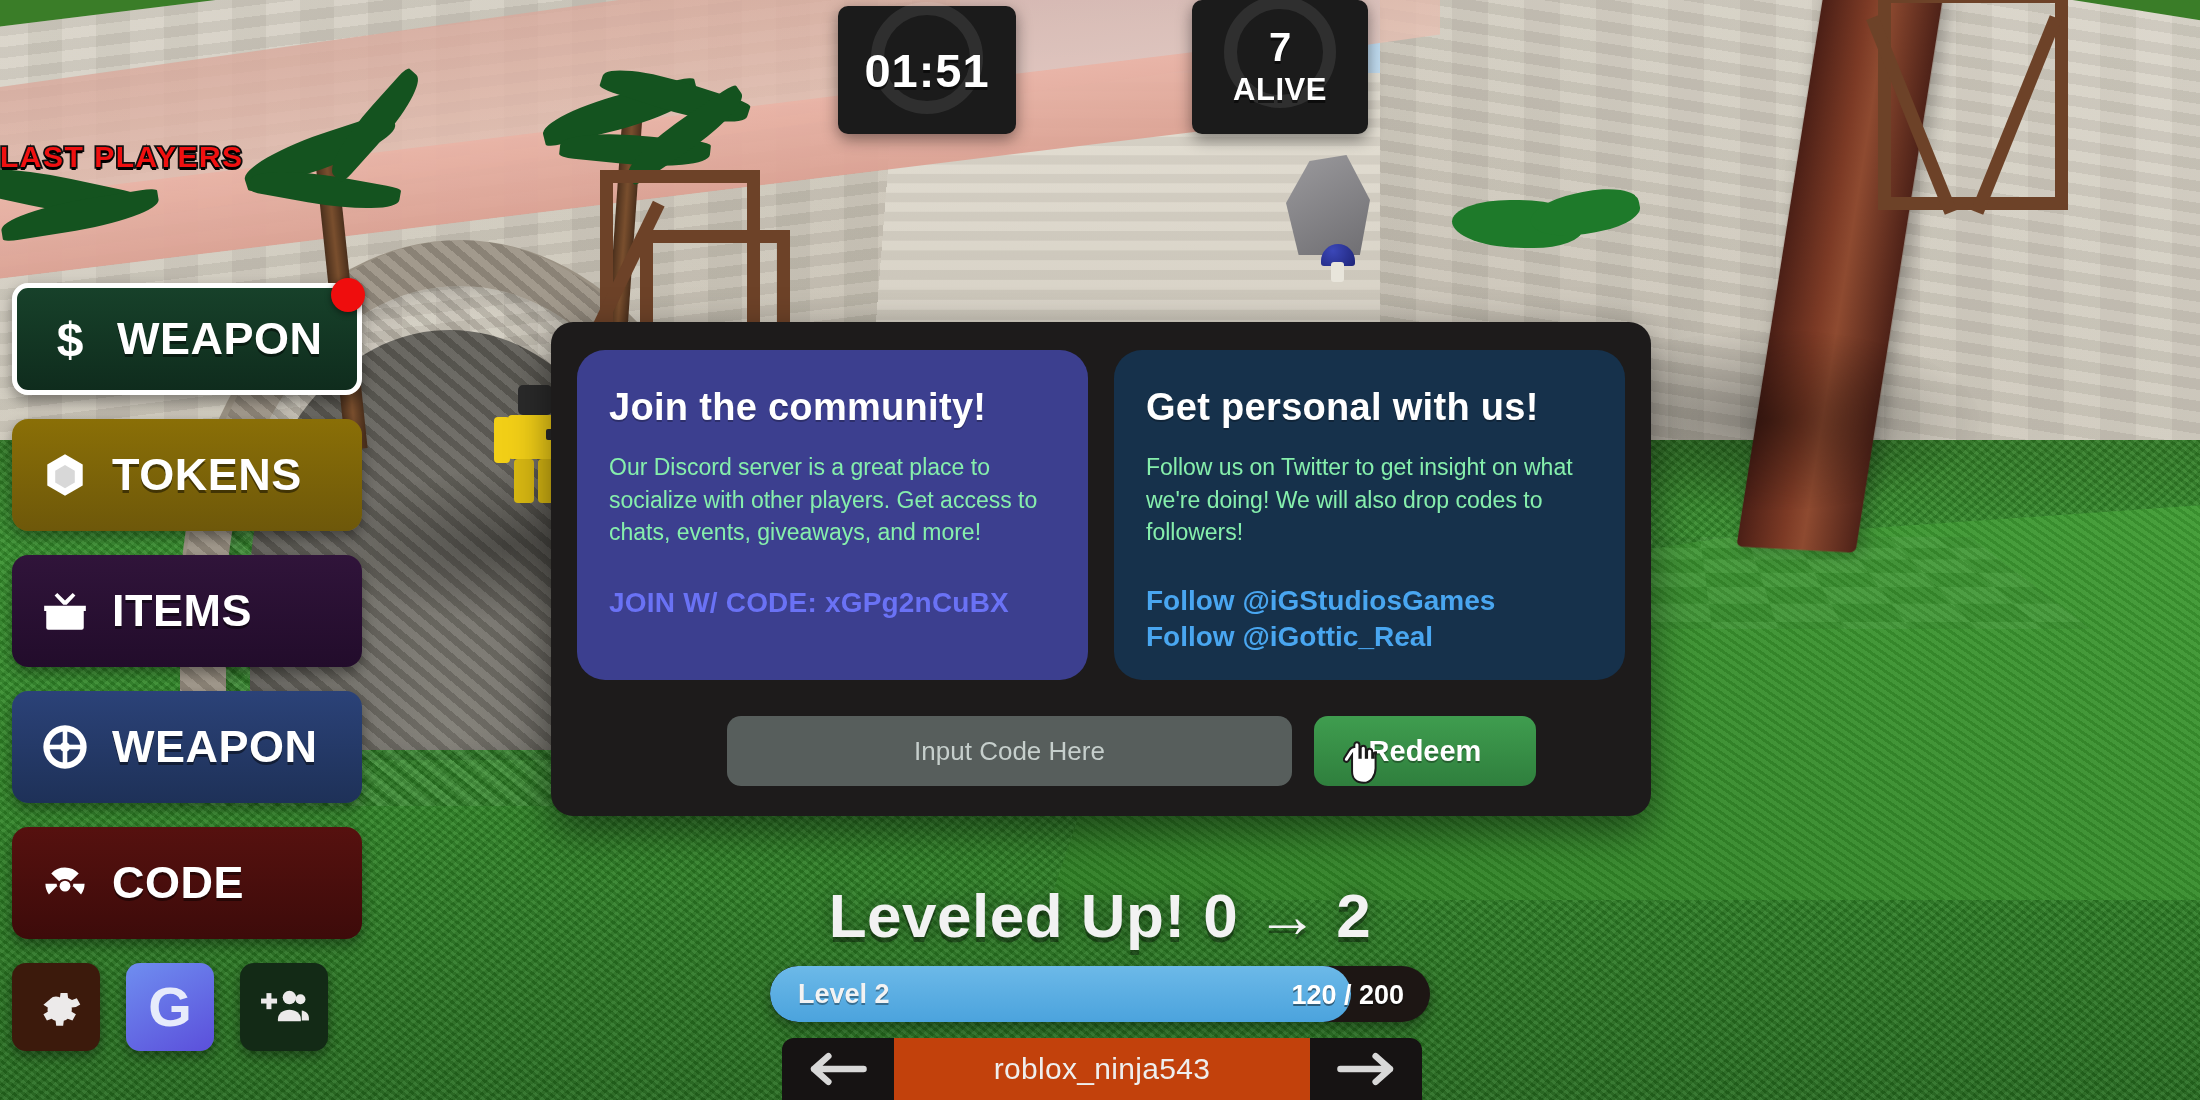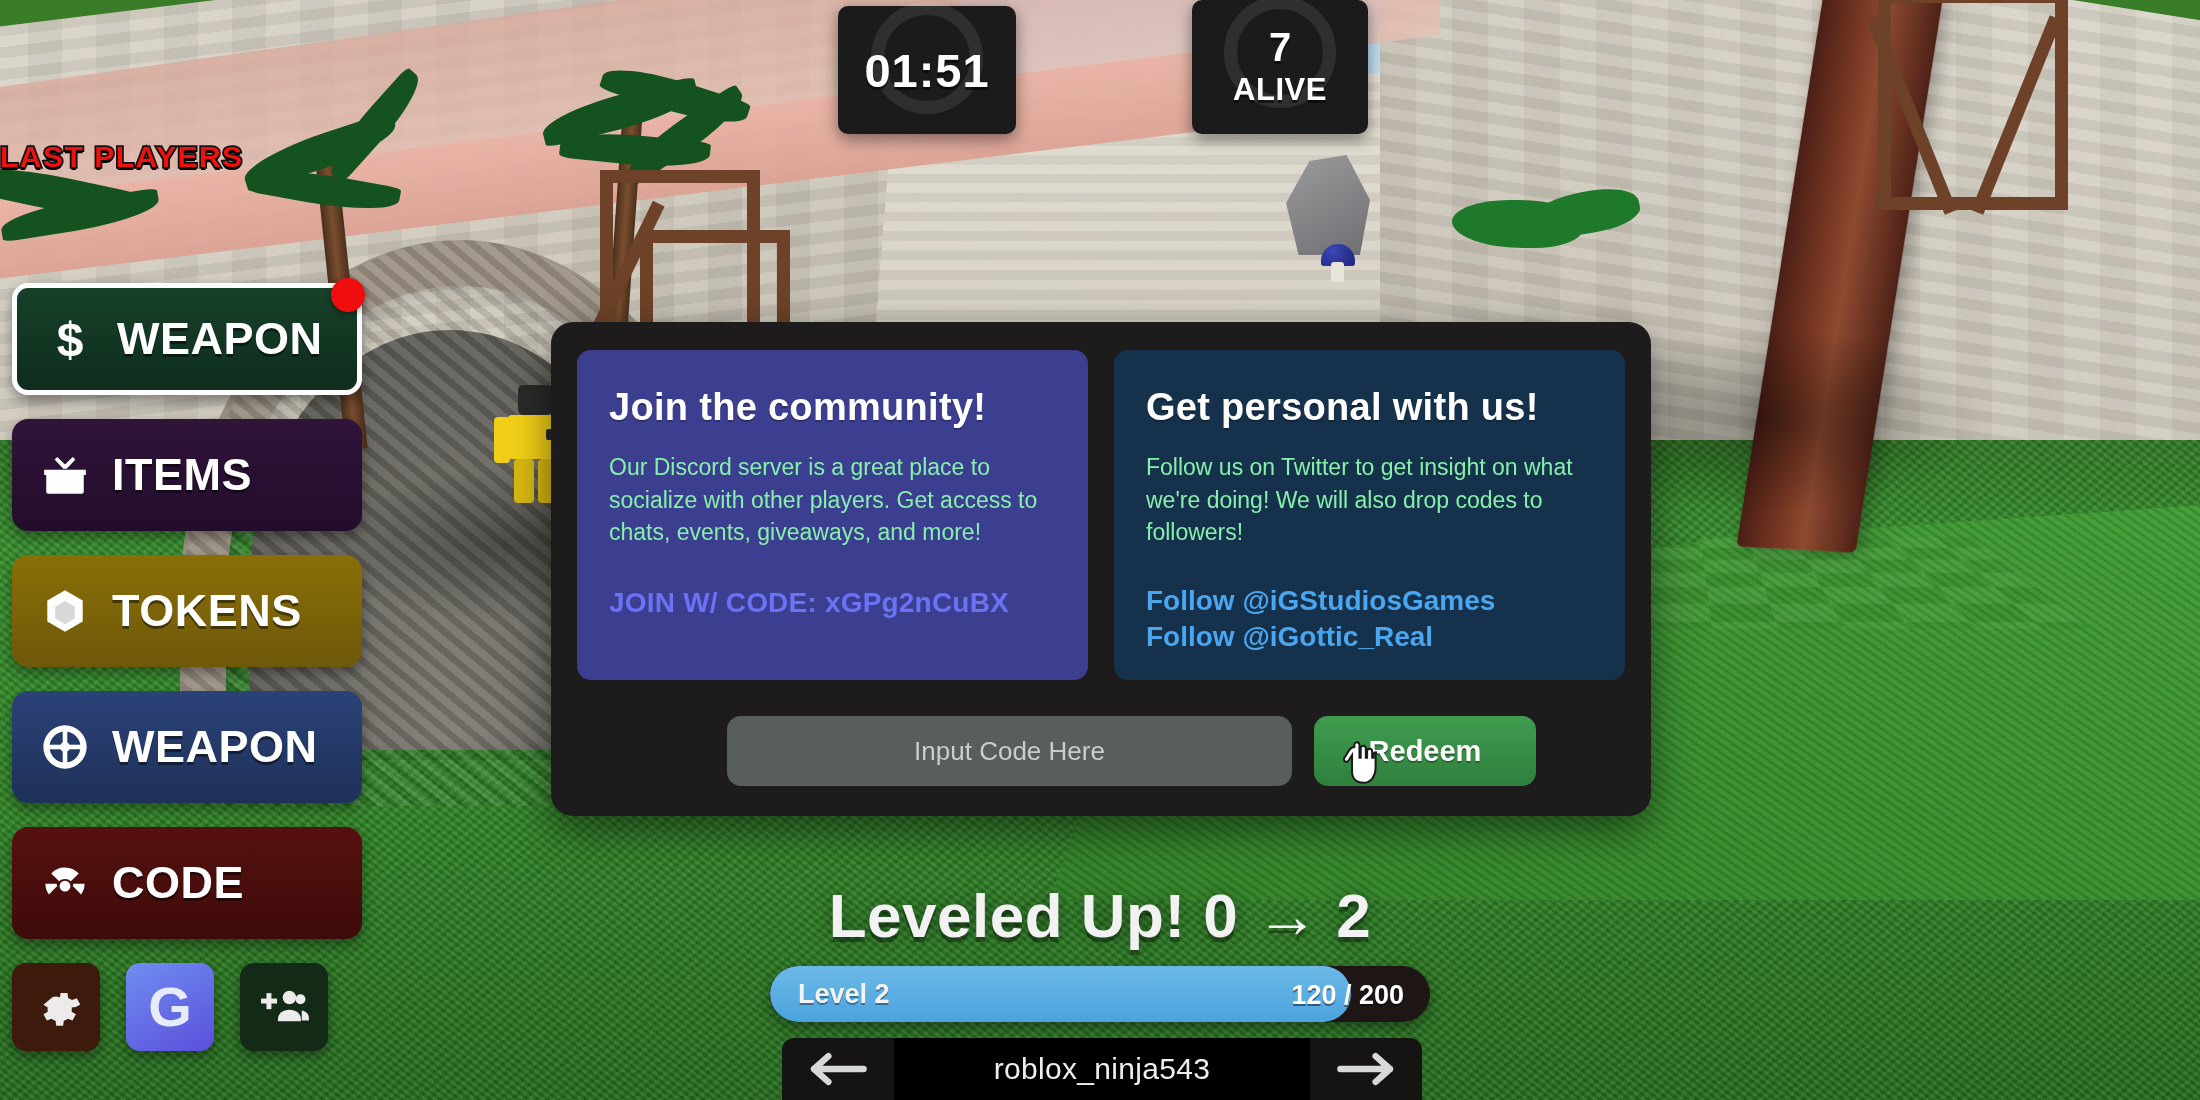--- a/index.html
+++ b/index.html
@@ -206,21 +206,21 @@
   #mini-g span { color:#e7ebfb; font-size:56px; font-weight:bold; line-height:1; }
   #mini-invite { background:#132a16; }
 
   
   #codes-dialog {
     position:absolute; left:551px; top:322px; width:1100px; height:494px;
     background:#1d1b1b; border-radius:22px; box-shadow:0 14px 40px rgba(0,0,0,.5);
     padding:28px 26px 0 26px;
   }
   #panels { display:flex; gap:26px; }
-  .panel { width:524px; height:330px; border-radius:14px; padding:36px 32px 0 32px; }
+  .panel { width:524px; height:330px; border-radius:28px; padding:36px 32px 0 32px; }
   #panel-discord { background:#3c3f8f; }
   #panel-twitter { background:#16314b; }
   .panel-title {
     color:#fff; font-size:38px; font-weight:bold; letter-spacing:.3px;
     text-shadow:0 2px 0 rgba(0,0,0,.25);
   }
   .panel-body { color:#86efac; font-size:23px; line-height:1.42; margin-top:22px; max-width:470px; }
   .panel-link { font-size:28px; font-weight:bold; letter-spacing:.2px; }
   #discord-code { color:#6a72f5; margin-top:38px; }
   #twitter-links { margin-top:34px; }
@@ -271,21 +271,21 @@
     display:flex; align-items:stretch;
   }
   .arrow-btn {
     width:112px; background:#161313; display:flex; align-items:center; justify-content:center;
     cursor:pointer;
   }
   #arrow-left { border-radius:12px 0 0 0; }
   #arrow-right{ border-radius:0 12px 0 0; }
   .arrow-btn svg { width:64px; height:42px; stroke:#d8d8d8; stroke-width:4; fill:none; }
   #player-name-box {
-    flex:1; background:#000000; display:flex; align-items:center; justify-content:center;
+    flex:1; background:#c2410c; display:flex; align-items:center; justify-content:center;
     color:#eee; font-size:30px; letter-spacing:.3px;
   }
 </style>
 </head>
 <body>
 
 <div id="scene">
   <div class="sky"></div>
   <div class="wall-main"></div>
   <div class="wall-mid"></div>
@@ -364,37 +364,37 @@
   <div class="nav-btn" id="nav-store">
     <span class="ico">
       <svg viewBox="0 0 24 24">
           <text x="12" y="20" font-size="23" font-weight="bold" text-anchor="middle" fill="#fff" font-family="Liberation Sans, sans-serif">$</text>
         </svg>
     </span>
     <span class="label">WEAPON</span>
     <span id="store-badge"></span>
   </div>
 
-  <div class="nav-btn" id="nav-items">
-    <span class="ico">
-      <svg viewBox="0 0 24 24">
-          <path d="M3 11h18v9a1 1 0 0 1-1 1H4a1 1 0 0 1-1-1v-9zm8.2-2L7 4.5 8.3 3.3 12 7l3.7-3.7L17 4.5 12.8 9H11.2zM2 9.5h20V12H2V9.5z"></path>
-        </svg>
-    </span>
-    <span class="label">ITEMS</span>
-  </div>
-
   <div class="nav-btn" id="nav-tokens">
     <span class="ico">
       <svg viewBox="0 0 24 24">
           <path d="M12 2l8.5 5v10L12 22 3.5 17V7L12 2z"></path>
           <path d="M12 7.2l4.7 2.8v5.6L12 18.4 7.3 15.6V10L12 7.2z" fill="#d8d8d8"></path>
         </svg>
     </span>
     <span class="label">TOKENS</span>
+  </div>
+
+  <div class="nav-btn" id="nav-items">
+    <span class="ico">
+      <svg viewBox="0 0 24 24">
+          <path d="M3 11h18v9a1 1 0 0 1-1 1H4a1 1 0 0 1-1-1v-9zm8.2-2L7 4.5 8.3 3.3 12 7l3.7-3.7L17 4.5 12.8 9H11.2zM2 9.5h20V12H2V9.5z"></path>
+        </svg>
+    </span>
+    <span class="label">ITEMS</span>
   </div>
 
   <div class="nav-btn" id="nav-weapon">
     <span class="ico">
       <svg viewBox="0 0 24 24">
         <path d="M12 1.6A10.4 10.4 0 1 0 12 22.4 10.4 10.4 0 0 0 12 1.6zm0 3a7.4 7.4 0 1 1 0 14.8 7.4 7.4 0 0 1 0-14.8z"></path>
         <rect x="10.9" y="2" width="2.2" height="20"></rect>
         <rect x="2" y="10.9" width="20" height="2.2"></rect>
         <circle cx="12" cy="12" r="2.4"></circle>
       </svg>

